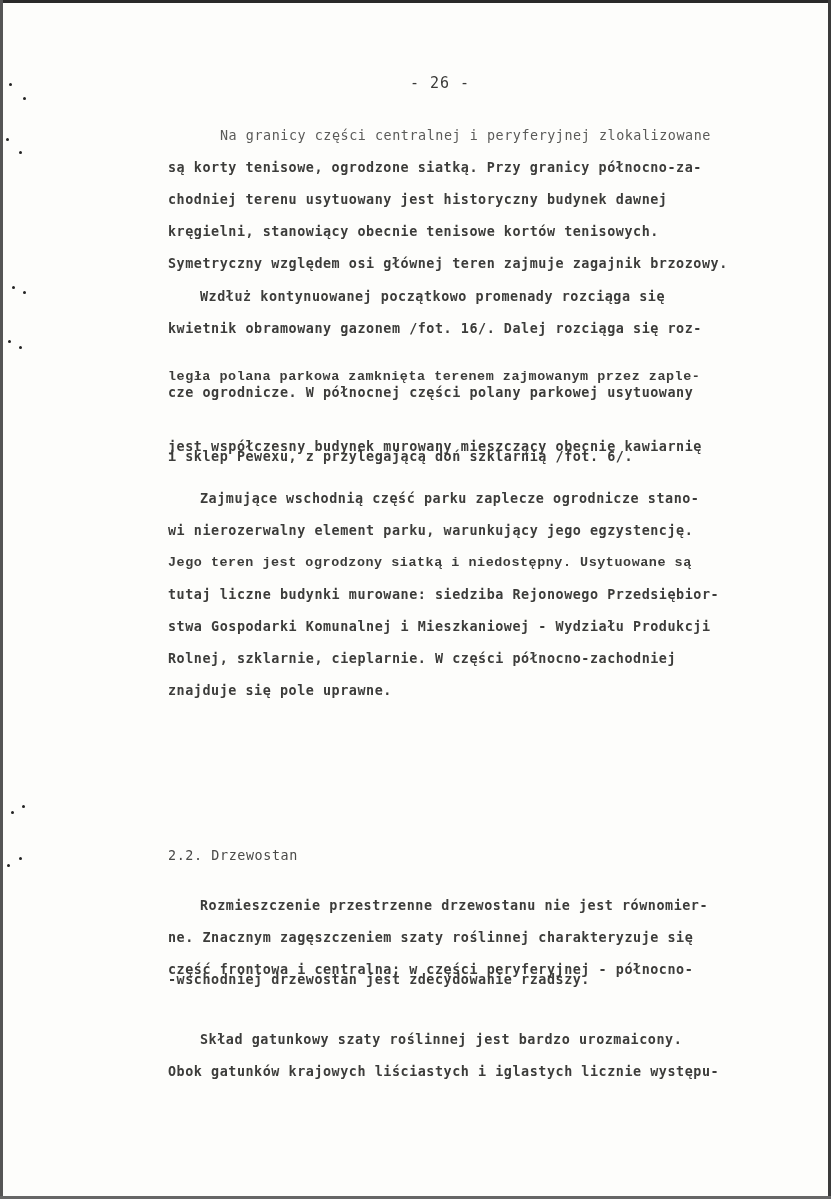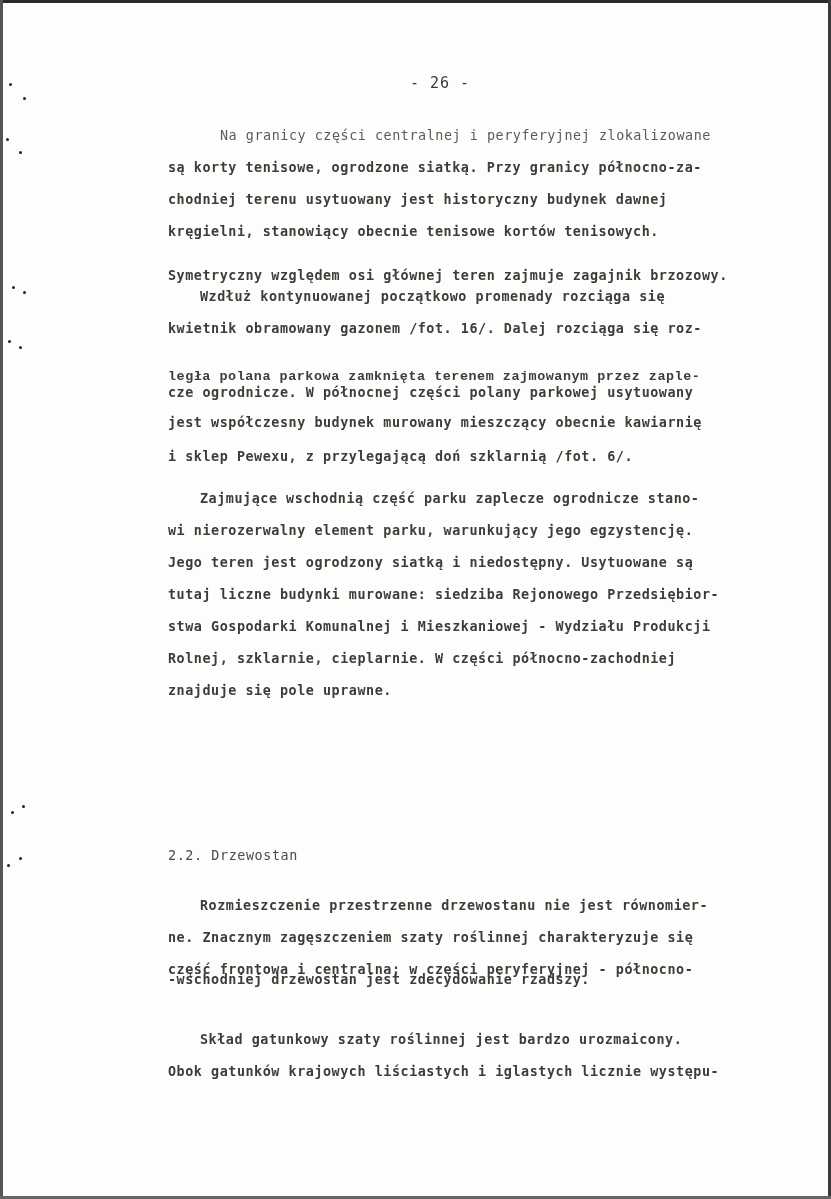--- a/index.html
+++ b/index.html
@@ -87,36 +87,36 @@
 <div class="margin-dot" style="left:19px;top:857px;"></div>
 <div class="margin-dot" style="left:7px;top:864px;"></div>
 
 <div class="page-number">- 26 -</div>
 
 <div>
   <div class="line indent light" style="top:128px;padding-left:20px;">Na granicy części centralnej i peryferyjnej zlokalizowane</div>
   <div class="line" style="top:160px;">są korty tenisowe, ogrodzone siatką. Przy granicy północno-za-</div>
   <div class="line" style="top:192px;">chodniej terenu usytuowany jest historyczny budynek dawnej</div>
   <div class="line" style="top:224px;">kręgielni, stanowiący obecnie tenisowe kortów tenisowych.</div>
-  <div class="line" style="top:268px;">Symetryczny względem osi głównej teren zajmuje zagajnik brzozowy.</div>
+  <div class="line" style="top:256px;">Symetryczny względem osi głównej teren zajmuje zagajnik brzozowy.</div>
 </div>
 
 <div>
   <div class="line indent" style="top:289px;">Wzdłuż kontynuowanej początkowo promenady rozciąga się</div>
   <div class="line" style="top:321px;">kwietnik obramowany gazonem /fot. 16/. Dalej rozciąga się roz-</div>
   <div class="line" style="top:369px;font-family:Liberation Mono, monospace;">legła polana parkowa zamknięta terenem zajmowanym przez zaple-</div>
   <div class="line" style="top:385px;">cze ogrodnicze. W północnej części polany parkowej usytuowany</div>
-  <div class="line" style="top:415px;">jest współczesny budynek murowany mieszczący obecnie kawiarnię</div>
+  <div class="line" style="top:439px;">jest współczesny budynek murowany mieszczący obecnie kawiarnię</div>
   <div class="line" style="top:449px;">i sklep Pewexu, z przylegającą doń szklarnią /fot. 6/.</div>
 </div>
 
 <div>
   <div class="line indent" style="top:491px;">Zajmujące wschodnią część parku zaplecze ogrodnicze stano-</div>
   <div class="line" style="top:523px;">wi nierozerwalny element parku, warunkujący jego egzystencję.</div>
-  <div class="line" style="top:555px;">Jego teren jest ogrodzony siatką i niedostępny. Usytuowane są</div>
+  <div class="line" style="top:555px;font-family:Liberation Mono, monospace;">Jego teren jest ogrodzony siatką i niedostępny. Usytuowane są</div>
   <div class="line" style="top:587px;">tutaj liczne budynki murowane: siedziba Rejonowego Przedsiębior-</div>
   <div class="line" style="top:619px;">stwa Gospodarki Komunalnej i Mieszkaniowej - Wydziału Produkcji</div>
   <div class="line" style="top:651px;">Rolnej, szklarnie, cieplarnie. W części północno-zachodniej</div>
   <div class="line" style="top:683px;text-align:center;">znajduje się pole uprawne.</div>
 </div>
 
 <div class="heading" style="top:848px;">2.2. Drzewostan</div>
 
 <div>
   <div class="line indent" style="top:898px;">Rozmieszczenie przestrzenne drzewostanu nie jest równomier-</div>

